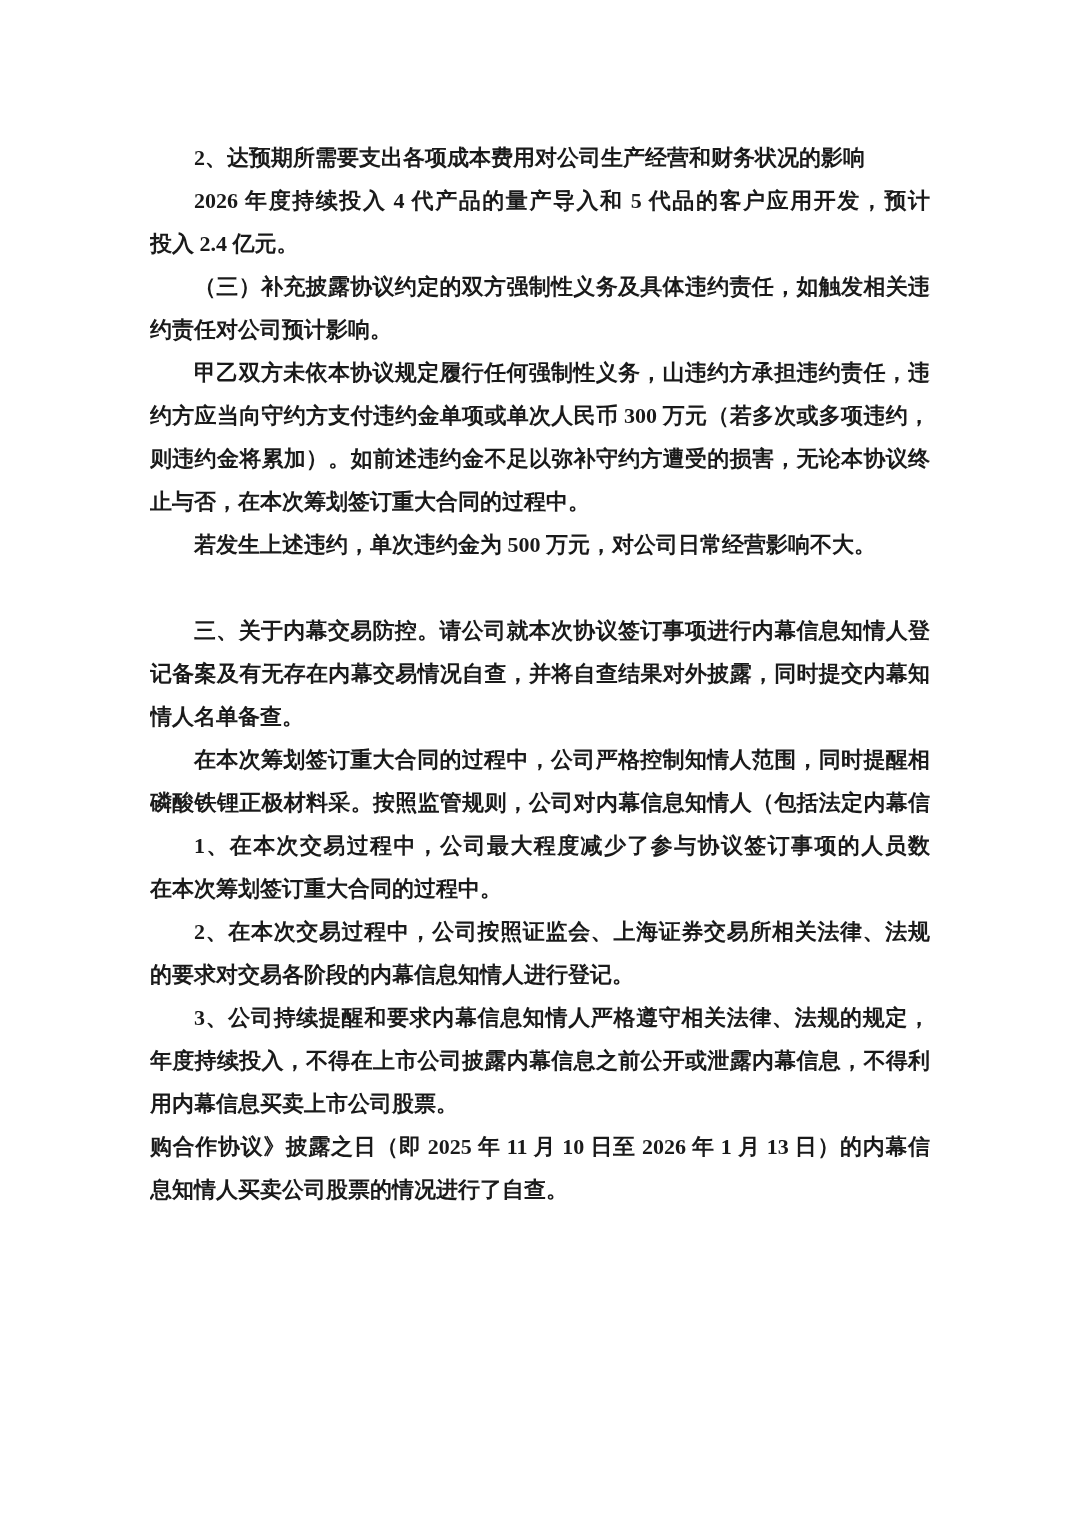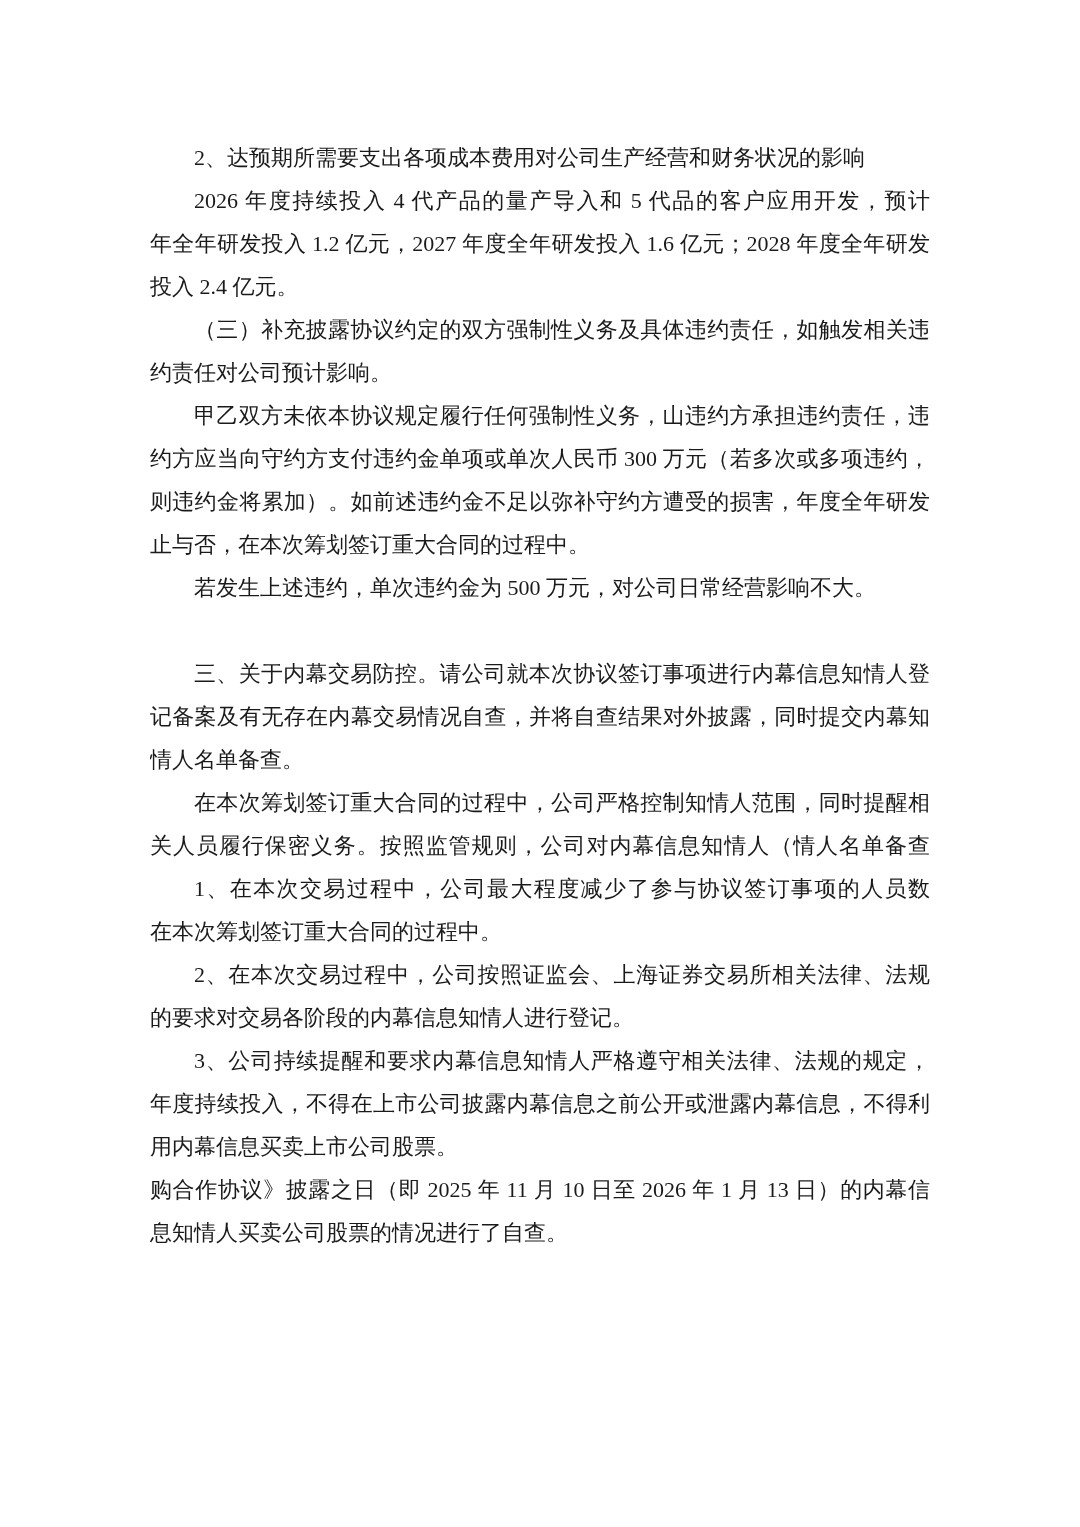--- a/index.html
+++ b/index.html
@@ -21,57 +21,57 @@
     left: 150px;
     top: 136px;
     width: 780px;
   }
   .line {
     height: 43px;
     line-height: 43px;
     font-size: 22px;
     text-align: left;
     overflow: hidden;
+    font-weight: bold;
   }
   .line.indent {
     text-indent: 2em;
   }
   .line.fill {
     text-align: justify;
     text-align-last: justify;
   }
   .line.b {
-    font-weight: 400;
+    font-weight: 700;
   }
   .line.blank {
     
   }
 </style>
 </head>
 <body>
 
 <div class="page">
   <div class="textblock">
     <div class="line indent">2、达预期所需要支出各项成本费用对公司生产经营和财务状况的影响</div>
     <div class="line indent fill">2026 年度持续投入 4 代产品的量产导入和 5 代品的客户应用开发，预计 2026</div>
-    <div class="line fill">年全年研发投入 1.2 亿元，2027 年度全年研发投入 1.6 亿元；2028 年度全年研发</div>
     <div class="line">投入 2.4 亿元。</div>
     <div class="line indent fill b">（三）补充披露协议约定的双方强制性义务及具体违约责任，如触发相关违</div>
     <div class="line b">约责任对公司预计影响。</div>
     <div class="line indent fill">甲乙双方未依本协议规定履行任何强制性义务，山违约方承担违约责任，违</div>
     <div class="line fill">约方应当向守约方支付违约金单项或单次人民币 300 万元（若多次或多项违约，</div>
-    <div class="line fill">则违约金将累加）。如前述违约金不足以弥补守约方遭受的损害，年度全年研发</div>
+    <div class="line fill">则违约金将累加）。如前述违约金不足以弥补守约方遭受的损害，无论本协议终</div>
     <div class="line">止与否，在本次筹划签订重大合同的过程中。</div>
     <div class="line indent">若发生上述违约，单次违约金为 500 万元，对公司日常经营影响不大。</div>
     <div class="line blank"></div>
     <div class="line indent fill b">三、关于内幕交易防控。请公司就本次协议签订事项进行内幕信息知情人登</div>
     <div class="line fill b">记备案及有无存在内幕交易情况自查，并将自查结果对外披露，同时提交内幕知</div>
     <div class="line b">情人名单备查。</div>
     <div class="line indent fill">在本次筹划签订重大合同的过程中，公司严格控制知情人范围，同时提醒相</div>
-    <div class="line fill">关人员履行保密义务。按照监管规则，公司对内幕信息知情人（情人名单备查</div>
+    <div class="line fill">磷酸铁锂正极材料采。按照监管规则，公司对内幕信息知情人（包括法定内幕信</div>
     <div class="line indent fill">1、在本次交易过程中，公司最大程度减少了参与协议签订事项的人员数量，</div>
     <div class="line">在本次筹划签订重大合同的过程中。</div>
     <div class="line indent fill">2、在本次交易过程中，公司按照证监会、上海证券交易所相关法律、法规</div>
     <div class="line">的要求对交易各阶段的内幕信息知情人进行登记。</div>
     <div class="line indent fill">3、公司持续提醒和要求内幕信息知情人严格遵守相关法律、法规的规定，</div>
     <div class="line fill">年度持续投入，不得在上市公司披露内幕信息之前公开或泄露内幕信息，不得利</div>
     <div class="line">用内幕信息买卖上市公司股票。</div>
     <div class="line fill">购合作协议》披露之日（即 2025 年 11 月 10 日至 2026 年 1 月 13 日）的内幕信</div>
     <div class="line">息知情人买卖公司股票的情况进行了自查。</div>
   </div>

